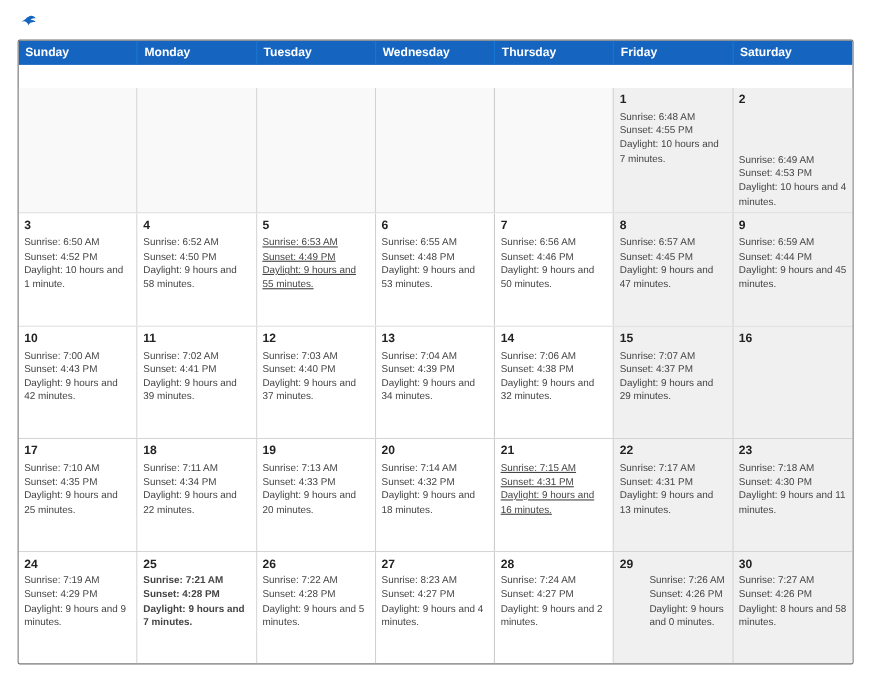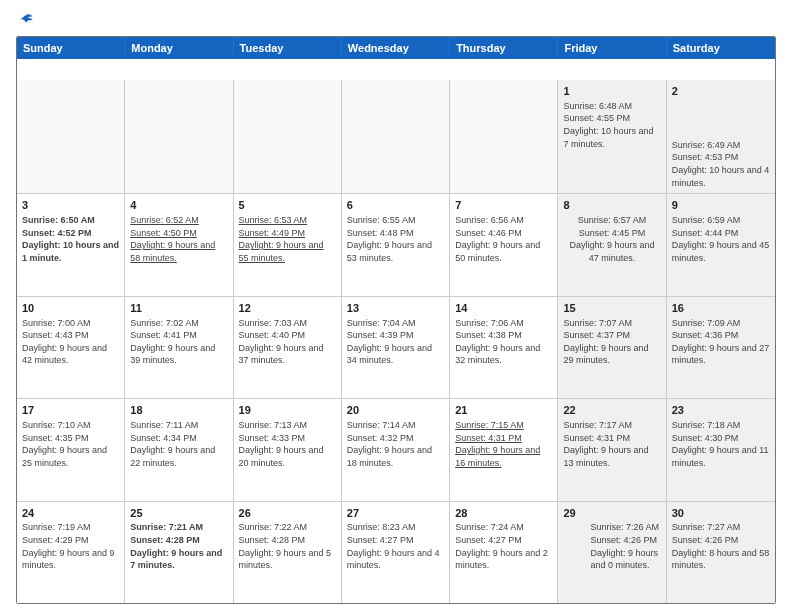--- a/index.html
+++ b/index.html
@@ -165,27 +165,27 @@
           <div class="cal-cell shaded">
             <span class="day-num">2</span>
             <div class="day-info" style="white-space: pre-line; margin-top: 40px;">Sunrise: 6:49 AM
 Sunset: 4:53 PM
 Daylight: 10 hours and 4 minutes.</div>
           </div>
         </div>
         <div class="cal-row">
           <div class="cal-cell">
             <span class="day-num">3</span>
-            <div class="day-info" style="white-space: pre-line; font-weight: bold;">Sunrise: 6:50 AM
+            <div class="day-info" style="white-space: pre-line;">Sunrise: 6:50 AM
 Sunset: 4:52 PM
 Daylight: 10 hours and 1 minute.</div>
           </div>
           <div class="cal-cell">
             <span class="day-num">4</span>
-            <div class="day-info" style="white-space: pre-line; text-decoration: underline;">Sunrise: 6:52 AM
+            <div class="day-info" style="white-space: pre-line;">Sunrise: 6:52 AM
 Sunset: 4:50 PM
 Daylight: 9 hours and 58 minutes.</div>
           </div>
           <div class="cal-cell">
             <span class="day-num">5</span>
             <div class="day-info" style="white-space: pre-line; text-decoration: underline;">Sunrise: 6:53 AM
 Sunset: 4:49 PM
 Daylight: 9 hours and 55 minutes.</div>
           </div>
           <div class="cal-cell">
@@ -195,21 +195,21 @@
 Daylight: 9 hours and 53 minutes.</div>
           </div>
           <div class="cal-cell">
             <span class="day-num">7</span>
             <div class="day-info" style="white-space: pre-line;">Sunrise: 6:56 AM
 Sunset: 4:46 PM
 Daylight: 9 hours and 50 minutes.</div>
           </div>
           <div class="cal-cell shaded">
             <span class="day-num">8</span>
-            <div class="day-info" style="white-space: pre-line; text-align: center;">Sunrise: 6:57 AM
+            <div class="day-info" style="white-space: pre-line;">Sunrise: 6:57 AM
 Sunset: 4:45 PM
 Daylight: 9 hours and 47 minutes.</div>
           </div>
           <div class="cal-cell shaded">
             <span class="day-num">9</span>
             <div class="day-info" style="white-space: pre-line;">Sunrise: 6:59 AM
 Sunset: 4:44 PM
 Daylight: 9 hours and 45 minutes.</div>
           </div>
         </div>
@@ -245,23 +245,20 @@
 Daylight: 9 hours and 32 minutes.</div>
           </div>
           <div class="cal-cell shaded">
             <span class="day-num">15</span>
             <div class="day-info" style="white-space: pre-line;">Sunrise: 7:07 AM
 Sunset: 4:37 PM
 Daylight: 9 hours and 29 minutes.</div>
           </div>
           <div class="cal-cell shaded">
             <span class="day-num">16</span>
-            <div class="day-info" style="white-space: pre-line;">Sunrise: 7:09 AM
-Sunset: 4:36 PM
-Daylight: 9 hours and 27 minutes.</div>
           </div>
         </div>
         <div class="cal-row">
           <div class="cal-cell">
             <span class="day-num">17</span>
             <div class="day-info" style="white-space: pre-line;">Sunrise: 7:10 AM
 Sunset: 4:35 PM
 Daylight: 9 hours and 25 minutes.</div>
           </div>
           <div class="cal-cell">

